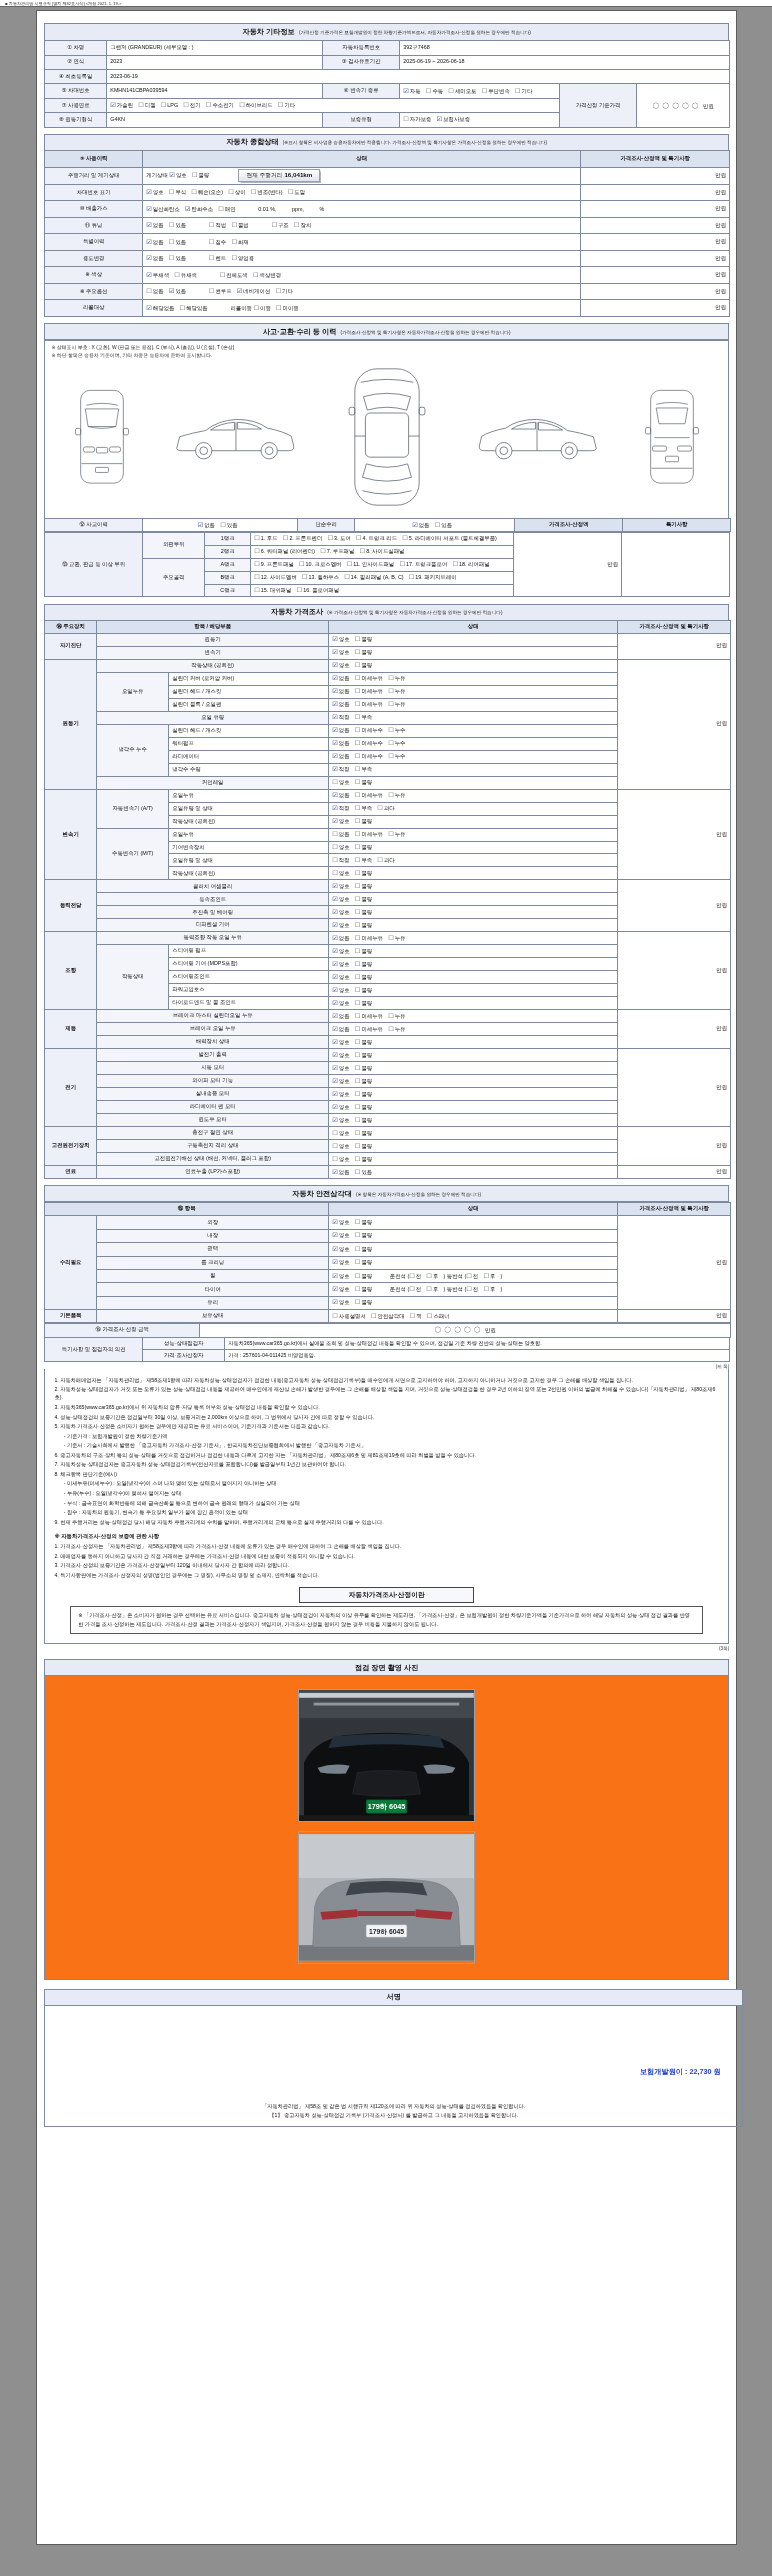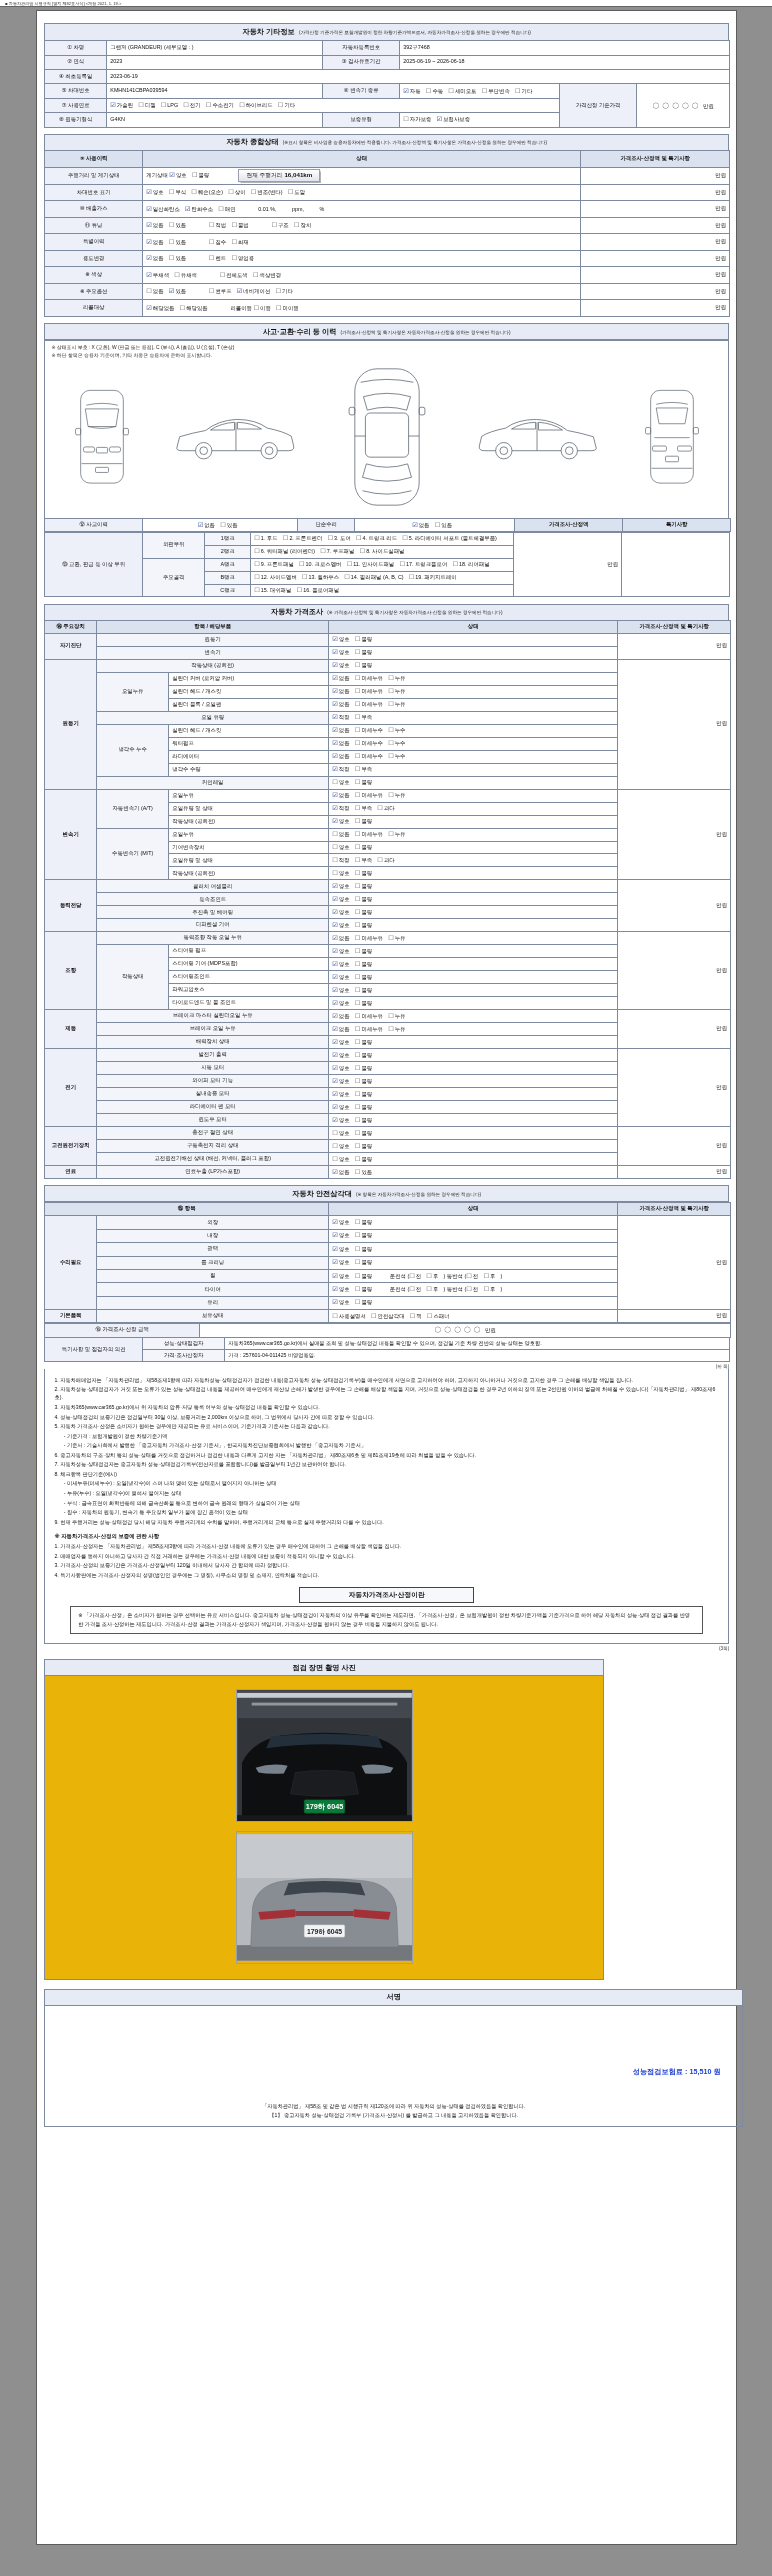--- a/index.html
+++ b/index.html
@@ -41,23 +41,23 @@
   .dg.endv{width:56px;height:109px;}
   .dg.side{width:130px;height:65px;}
   .dg.topv{width:92px;height:144px;}
   .pgmark{width:685px;margin:2.1px auto 0;text-align:right;font-size:4.6px;color:#333;}
   .box-body{width:685px;border:0.5px solid #7d8aa0;border-top:none;padding:5.2px 9.3px 8.2px;}
   .note-line{font-size:5.2px;line-height:1.55;margin:1.5px 0;}
   .note-line.sub{padding-left:9.3px;}
   .sub-heading{font-size:5.4px;font-weight:bold;margin:7.2px 0 2.1px;}
   .pricing-title{width:175px;margin:8.2px auto 3.1px;border:0.8px solid #444;text-align:center;font-weight:bold;font-size:6.7px;padding:2.6px 0;background:#f7f8fb;}
   .pricing-box{border:0.5px solid #555;margin:2.1px 15.5px 1px;padding:4.1px 7.2px;font-size:5.2px;line-height:1.65;}
-  .photo-sec{width:560px;border:0.5px solid #7d8aa0;margin-top:8.2px;}
+  .photo-sec{width:685px;border:0.5px solid #7d8aa0;margin-top:8.2px;}
   .band-title{border-bottom:0.5px solid #7d8aa0;background:#e7ebf5;text-align:center;font-weight:bold;font-size:7.2px;padding:2.6px 0;}
-  .photo-area{display:flex;flex-direction:column;align-items:center;gap:9.3px;padding:12.4px 0 15.5px;background:#eab308;}
+  .photo-area{display:flex;flex-direction:column;align-items:center;gap:9.3px;padding:12.4px 0 15.5px;background:#f97316;}
   svg.photo{width:177px;height:133px;border:0.5px solid #9aa0a8;}
   .sign-sec{width:699px;border:0.5px solid #7d8aa0;margin-top:8.2px;}
   .sign-body{position:relative;height:120px;}
   .fee{position:absolute;right:21.6px;top:61px;font-size:7.2px;font-weight:bold;color:#1f3fd0;}
   .sign-lines{position:absolute;bottom:6.2px;width:100%;text-align:center;font-size:5.2px;line-height:1.7;color:#111;}
 </style>
 </head>
 <body>
 
 <div class="topstrip">■ 자동차관리법 시행규칙 [별지 제82호서식] &lt;개정 2021. 1. 19.&gt;</div>
@@ -702,22 +702,22 @@
         <rect x="138" y="186" width="84" height="26" rx="3" fill="#f2f3f4" stroke="#9aa0a6"></rect>
         <text x="180" y="205" text-anchor="middle" font-size="14" font-weight="bold" fill="#23272b">179하 6045</text>
       </svg>
     </div>
   </section>
 
   <section class="sign-sec">
     <div class="band-title">서명</div>
     <div class="sign-body">
       <div class="fee">
-        <span>성능점검보험료 :</span>
-        <span>15,510 원</span>
+        <span>보험개발원이 :</span>
+        <span>22,730 원</span>
       </div>
       <div class="sign-lines">
         <div>「자동차관리법」 제58조 및 같은 법 시행규칙 제120조에 따라 위 자동차의 성능·상태를 점검하였음을 확인합니다.</div>
         <div>【1】 중고자동차 성능·상태점검 기록부 (가격조사·산정서) 를 발급하고 그 내용을 고지하였음을 확인합니다.</div>
       </div>
     </div>
   </section>
 
 </div>
 

